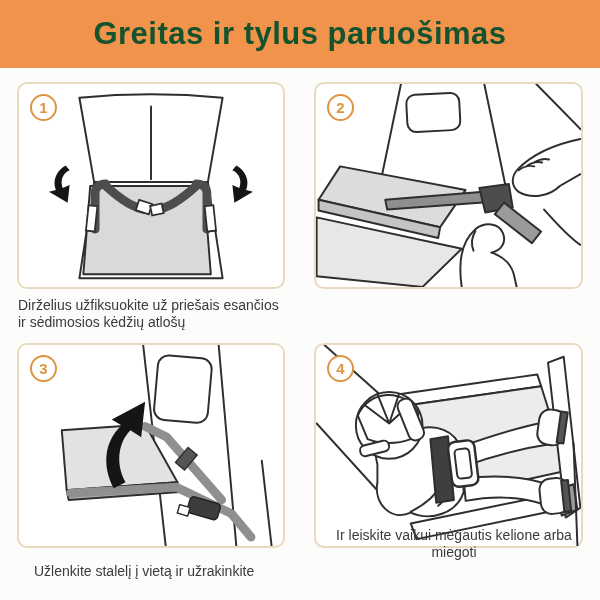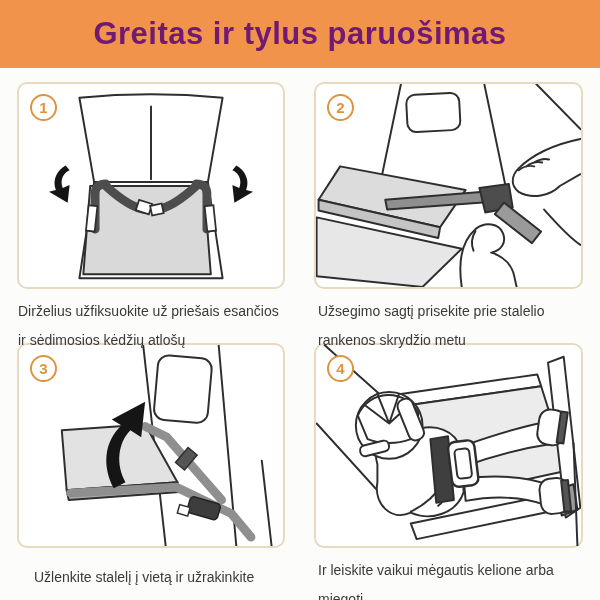--- a/index.html
+++ b/index.html
@@ -2,40 +2,40 @@
 <html><head>
 <meta charset="utf-8">
 <style>
   * { margin:0; padding:0; box-sizing:border-box; }
   html,body { width:600px; height:600px; }
   body { font-family:"Liberation Sans", sans-serif; background:#FCFCFA; }
   .page { position:relative; width:600px; height:600px; background:#FCFCFA; overflow:hidden; }
 
   .header { position:absolute; left:0; top:0; width:600px; height:68px;
             background:#F2934B; display:flex; align-items:center; justify-content:center; }
-  .header h1 { color:#701a75; font-size:31px; font-weight:700; letter-spacing:0.5px; }
+  .header h1 { color:#14532d; font-size:31px; font-weight:700; letter-spacing:0.5px; }
 
   .panel { position:absolute; background:#FFFFFF; border:2px solid #E7DABF; border-radius:10px; }
   .panel svg { position:absolute; left:0; top:0; width:100%; height:100%; }
   #panel1 { left:17px;  top:82px;  width:268px; height:207px; }
   #panel2 { left:314px; top:82px;  width:269px; height:207px; }
   #panel3 { left:17px;  top:343px; width:268px; height:205px; }
   #panel4 { left:314px; top:343px; width:269px; height:205px; }
 
   .badge { position:absolute; left:11px; top:10px; width:27px; height:27px;
            border:2px solid #DD9440; border-radius:50%; color:#DD9440;
            font-size:15px; font-weight:700; display:flex; align-items:center;
            justify-content:center; background:#FFFFFF; z-index:2; }
 
-  .caption { position:absolute; width:272px; font-size:14px; line-height:29px;
+  .caption { position:absolute; width:272px; font-size:14px; line-height:17px;
              color:#3A3A3A; }
   #caption1 { left:18px;  top:297px; }
   #caption2 { left:318px; top:297px; }
   #caption3 { left:34px;  top:563px; }
-  #caption4 { left:318px; top:556px; }
+  #caption4 { left:318px; top:527px;text-align:center; }
 </style>
 </head>
 <body>
 
 <div class="page">
 
   <div class="header">
     <h1>Greitas ir tylus paruošimas</h1>
   </div>
 
@@ -144,17 +144,16 @@
         <rect x="88" y="54" width="16" height="44" rx="7" transform="rotate(-22 96 76)" fill="#ffffff"></rect>
         <rect x="44" y="100" width="30" height="11" rx="5" transform="rotate(-14 59 105)" fill="#ffffff"></rect>
         <path d="M116,96 L134,93 L140,158 L122,161 Z" fill="#3f3f3f"></path>
         <rect x="136" y="98" width="27" height="46" rx="7" transform="rotate(-7 149 121)" fill="#ffffff" stroke-width="2.5"></rect>
         <rect x="142" y="106" width="15" height="30" rx="4" transform="rotate(-7 149 121)" fill="#ffffff"></rect>
       </g>
     </svg>
   </div>
 
   <p class="caption" id="caption1">Dirželius užfiksuokite už priešais esančios ir sėdimosios kėdžių atlošų</p>
-  <p class="caption" id="caption2">Užsegimo sagtį prisekite prie stalelio rankenos skrydžio metu</p>
   <p class="caption" id="caption3">Užlenkite stalelį į vietą ir užrakinkite</p>
   <p class="caption" id="caption4">Ir leiskite vaikui mėgautis kelione arba miegoti</p>
 
 </div>
 
 </body></html>

